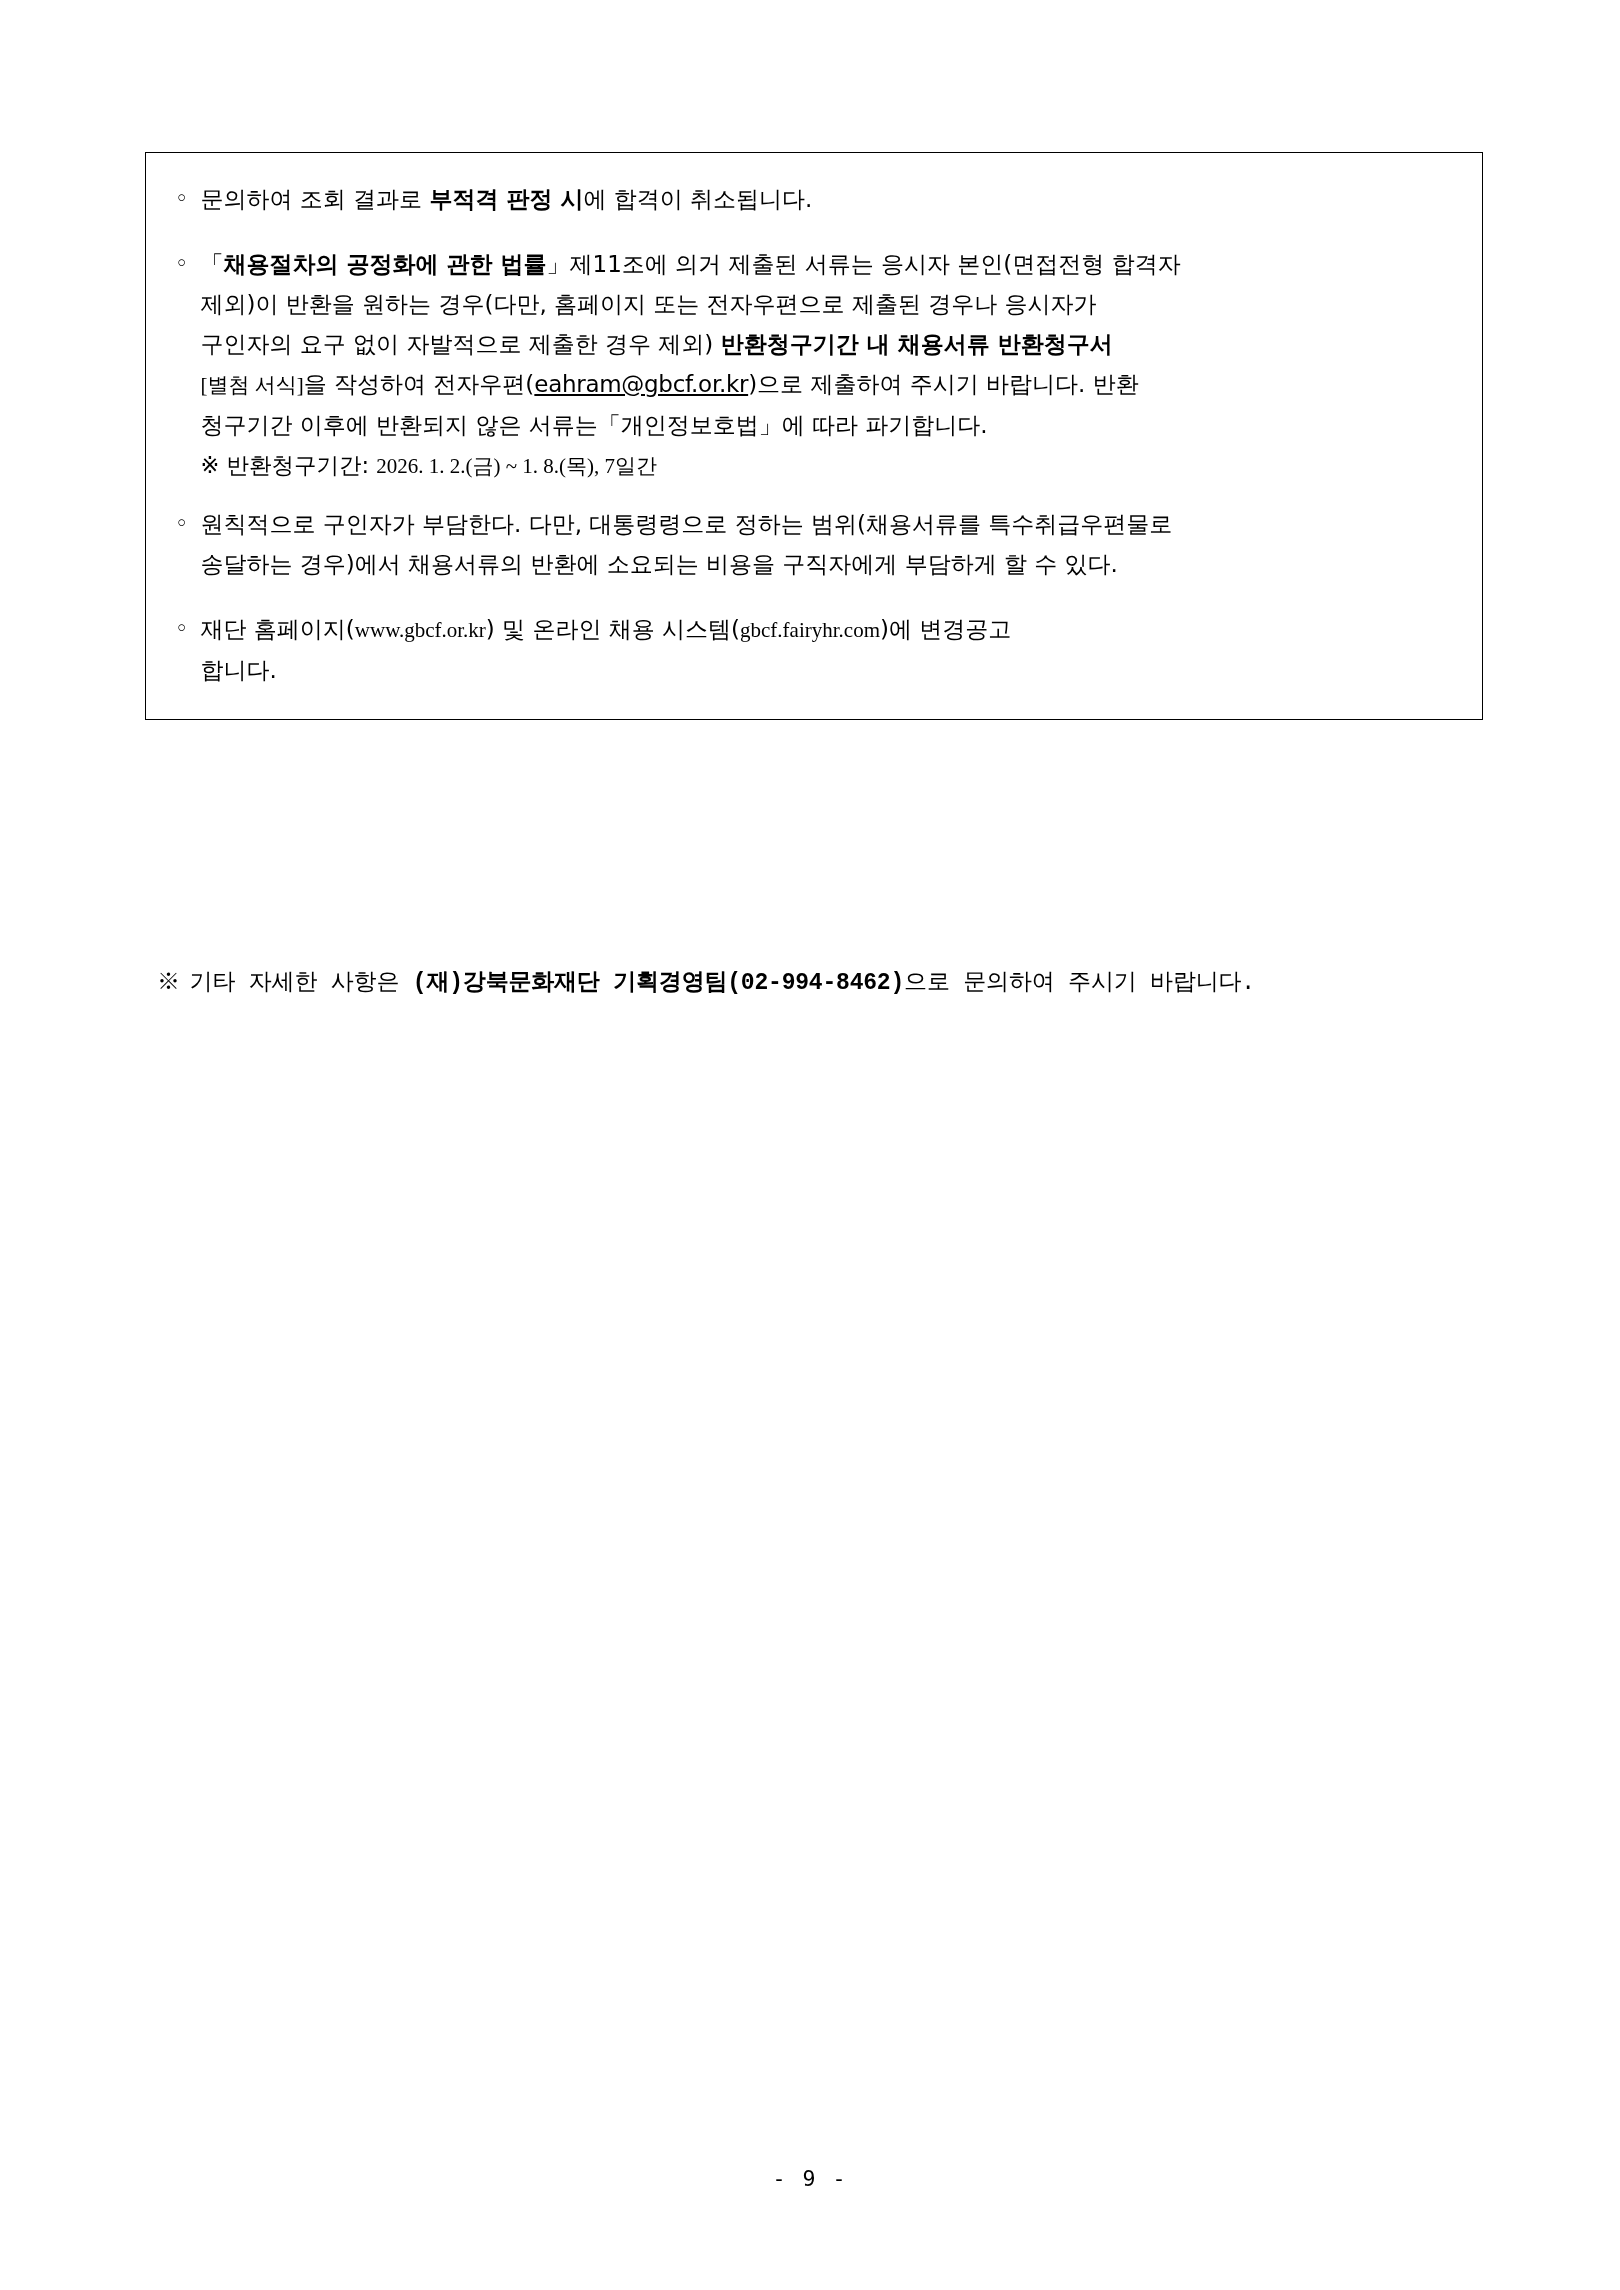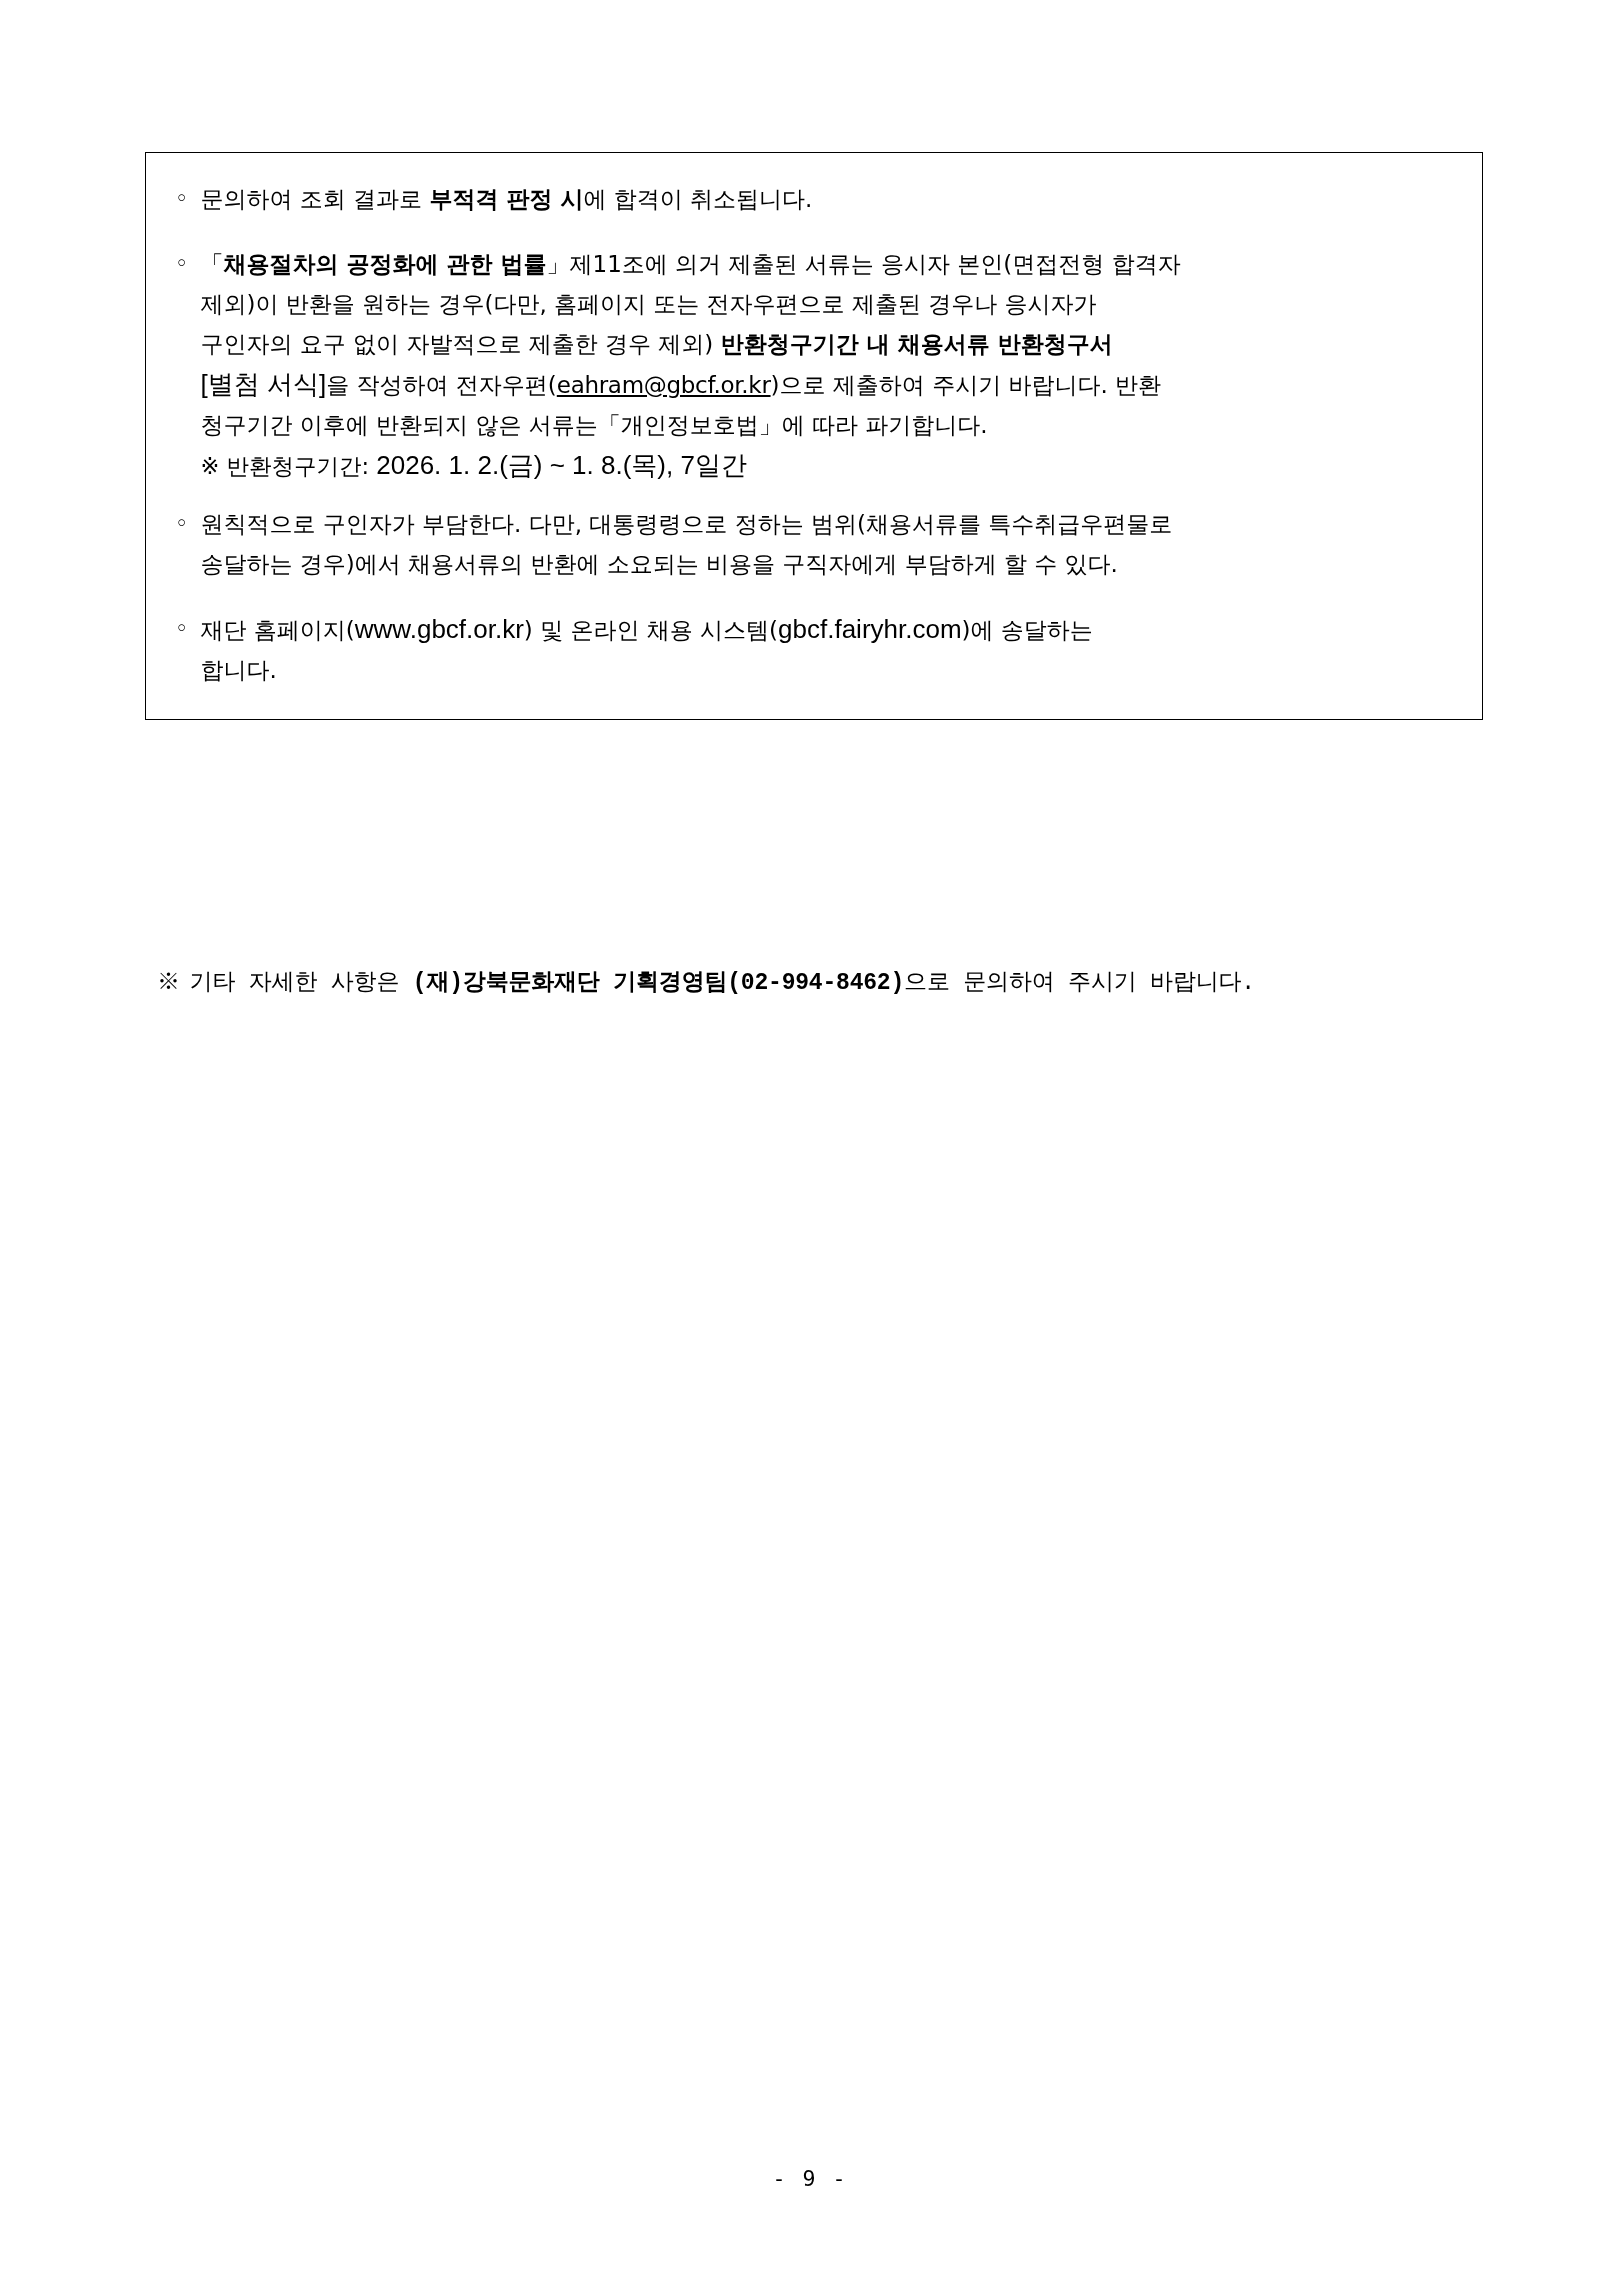--- a/index.html
+++ b/index.html
@@ -74,22 +74,22 @@
     margin-top: 45px;
   }
 
   .underline-link {
     font-weight: normal;
     text-decoration: underline;
     letter-spacing: -0.3px;
   }
 
   .mono {
-    font-family: Liberation Sans, sans-serif;
-    font-size: 26px;
+    font-family: Liberation Serif, serif;
+    font-size: 21px;
   }
 
   .note-line {
     display: block;
     font-size: 22.5px;
     line-height: 24px;
     margin-top: 8px;
     letter-spacing: 0px;
   }
 
@@ -146,21 +146,21 @@
         <div class="bullet-block">
           <div class="bullet-mark">◦</div>
           <div class="bullet-body">
             <span class="line"><span>원칙적으로 구인자가 부담한다. 다만, 대통령령으로 정하는 범위(채용서류를 특수취급우편물로</span></span>
             <span class="line last"><span>송달하는 경우)에서 채용서류의 반환에 소요되는 비용을 구직자에게 부담하게 할 수 있다.</span></span>
           </div>
         </div>
         <div class="bullet-block">
           <div class="bullet-mark">◦</div>
           <div class="bullet-body">
-            <span class="line"><span>재단 홈페이지(</span><span class="mono">www.gbcf.or.kr</span><span>) 및 온라인 채용 시스템(</span><span class="mono">gbcf.fairyhr.com</span><span>)에 송달하는</span></span>
+            <span class="line"><span>재단 홈페이지(</span><span class="mono">www.gbcf.or.kr</span><span>) 및 온라인 채용 시스템(</span><span class="mono">gbcf.fairyhr.com</span><span>)에 변경공고</span></span>
             <span class="line last"><span>합니다.</span></span>
           </div>
         </div>
       </div>
   </div>
 
   <div class="footnote">
     <span class="mark">※</span><span id="footnote-text"><span>기타 자세한 사항은 </span><span class="b">(재)강북문화재단 기획경영팀(02-994-8462)</span><span>으로 문의하여 주시기 바랍니다.</span></span>
   </div>
 

